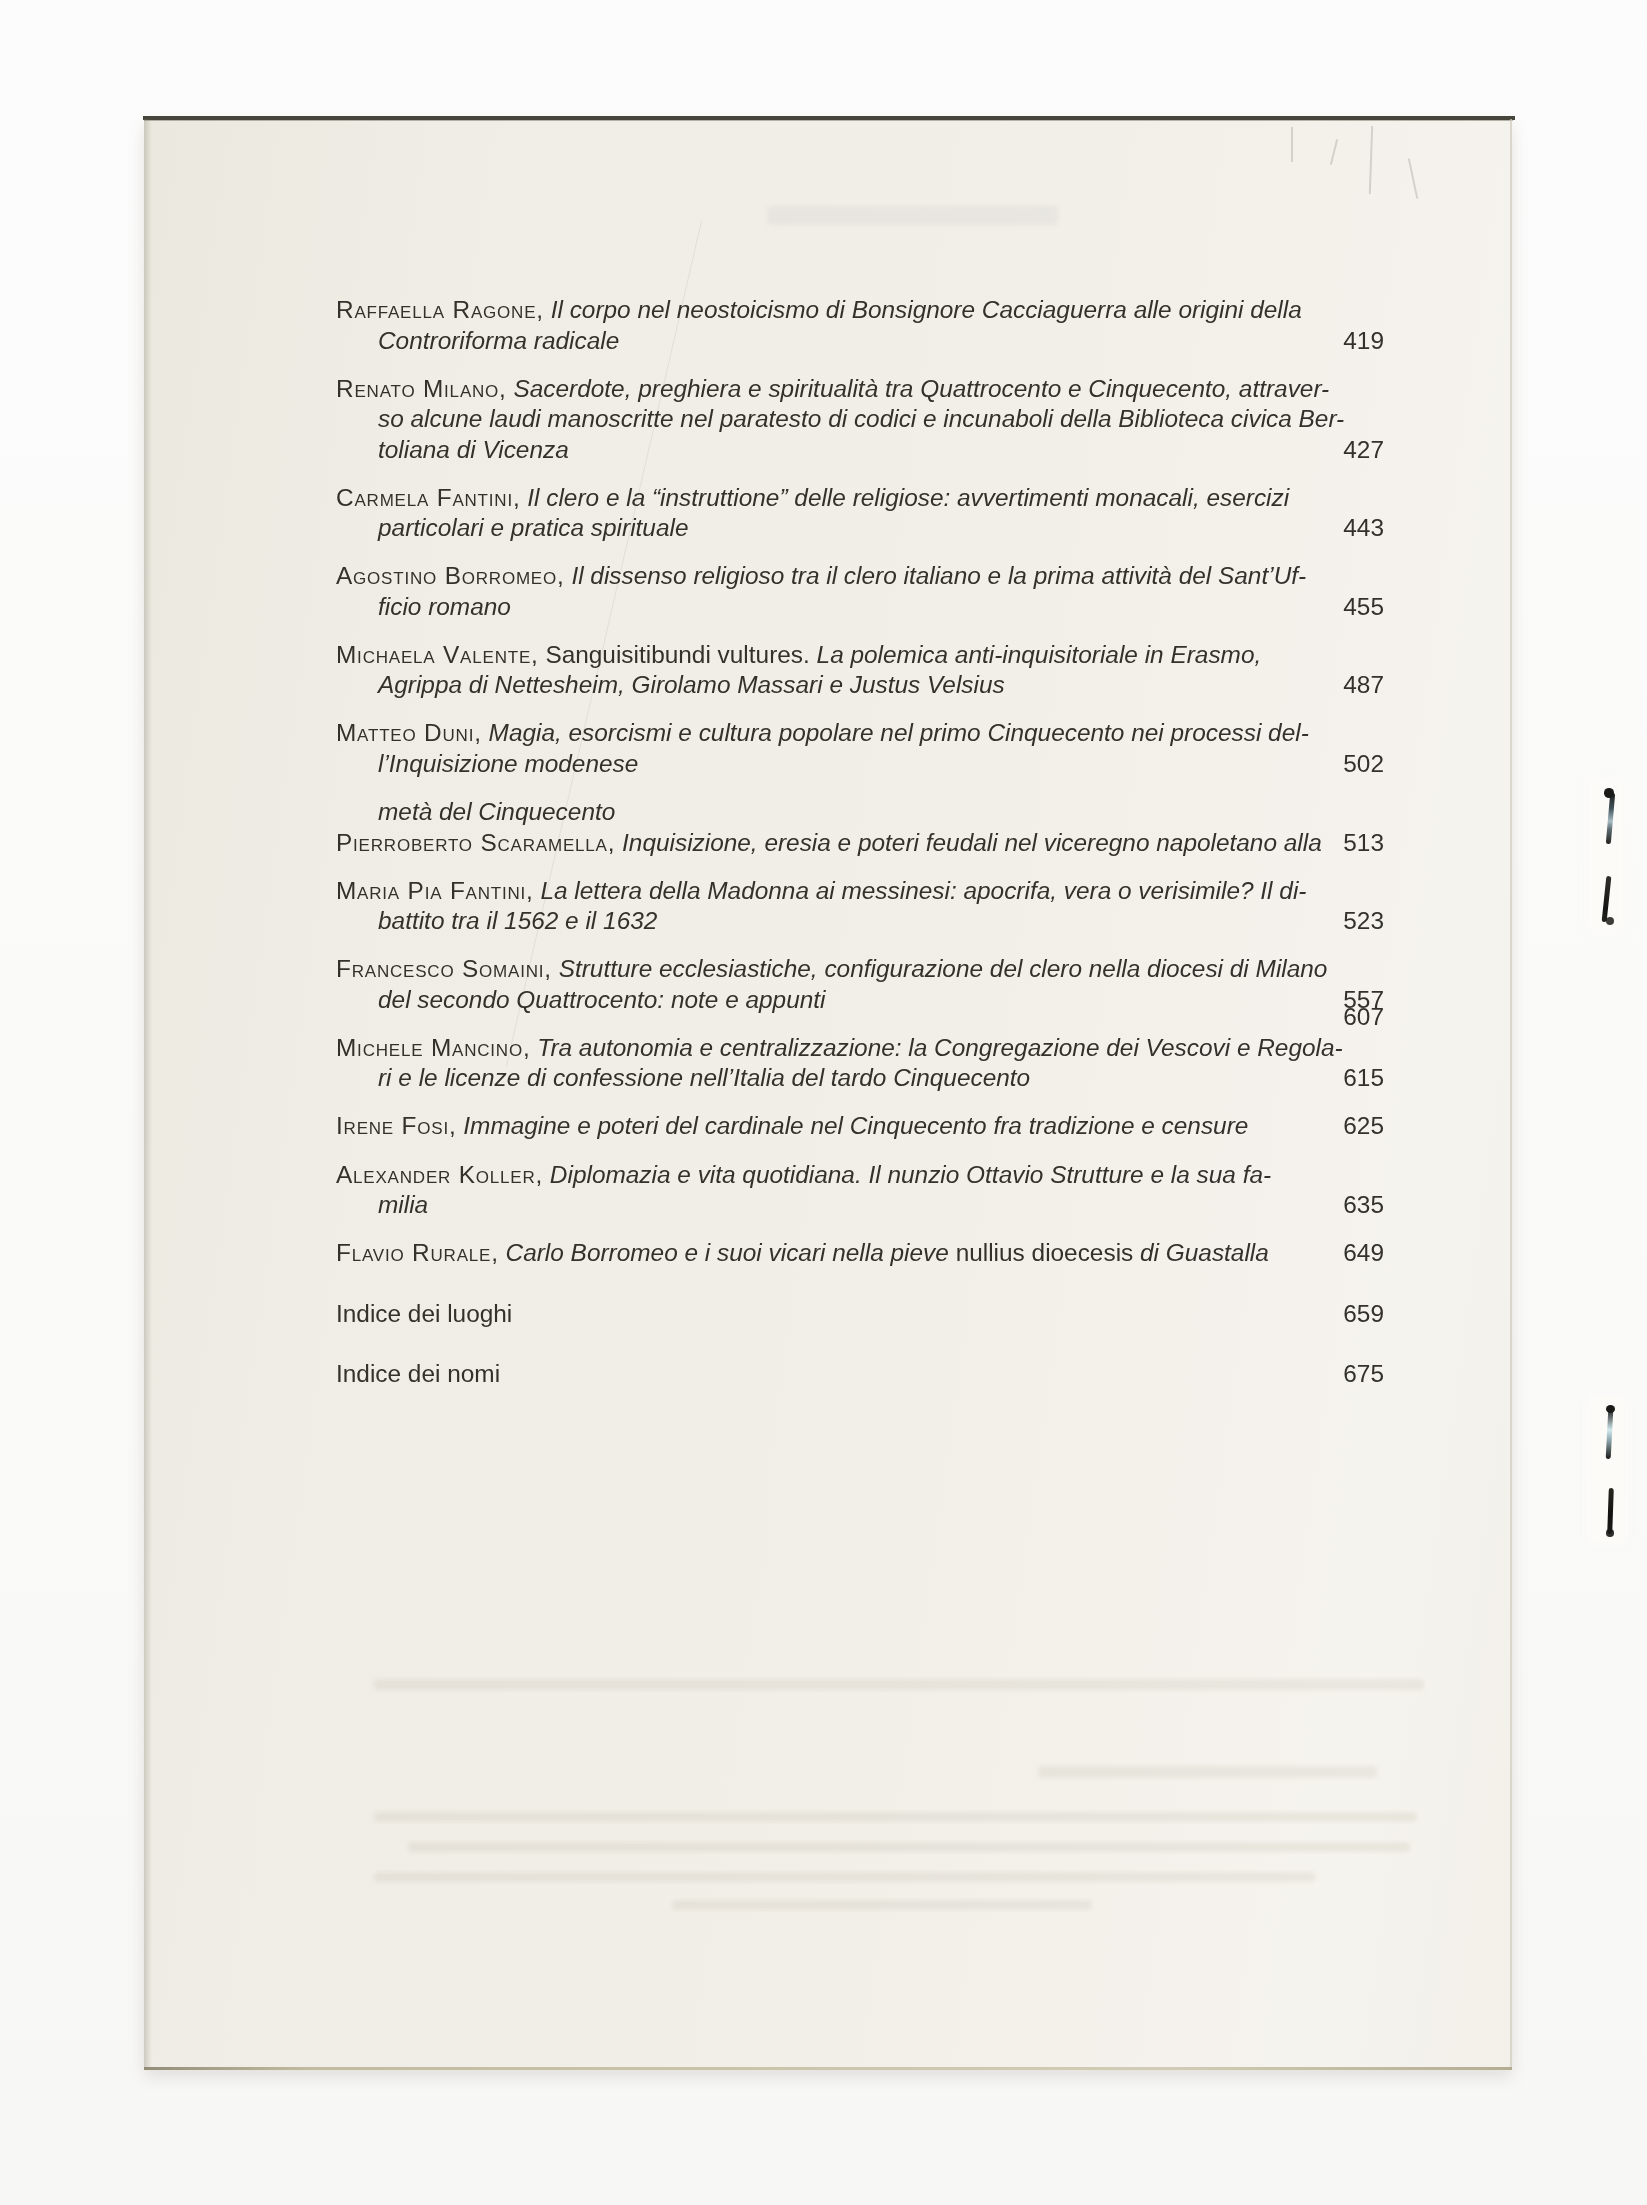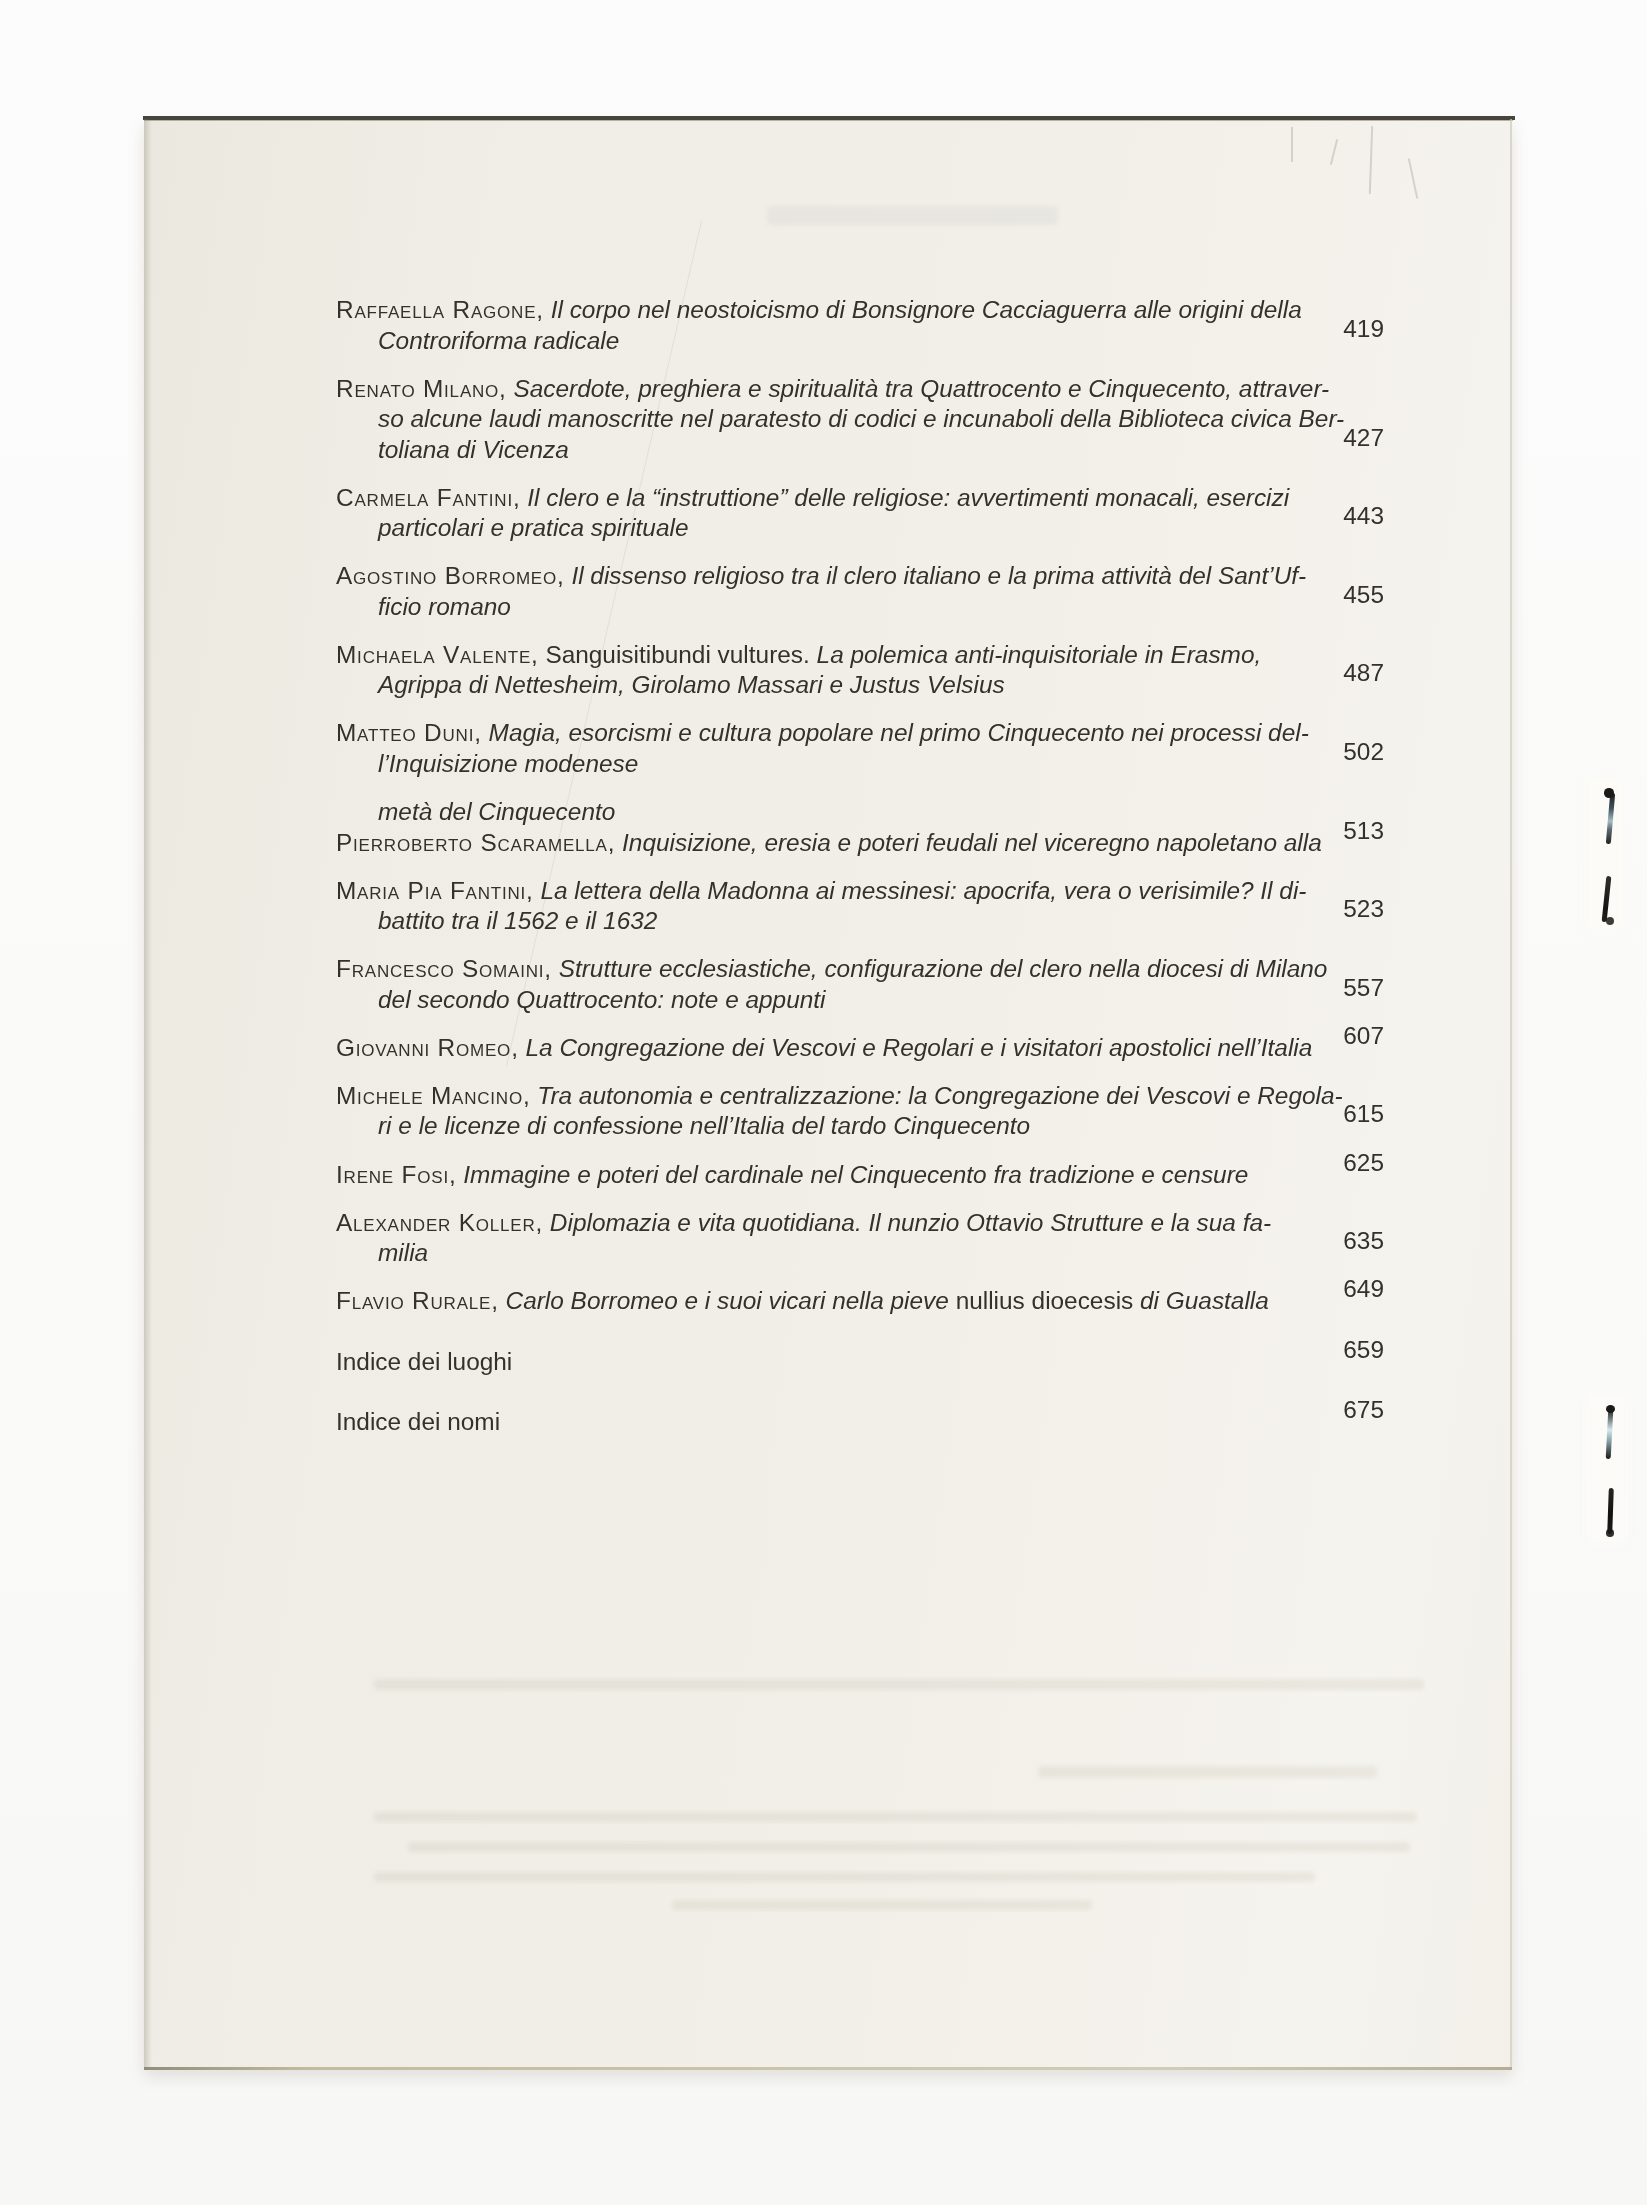--- a/index.html
+++ b/index.html
@@ -29,21 +29,21 @@
     position:absolute;left:192px;top:176px;width:1048px;
     font-size:24.4px;line-height:30.5px;color:#33312c;
   }
   .entry{position:relative;margin-bottom:17.6px;}
   .entry.index{margin-top:30px;}
   .entry .line{white-space:nowrap;}
   .entry .line.cont{padding-left:42px;}
   .sc{font-variant:small-caps;letter-spacing:0.8px;}
   .it{font-style:italic;}
   .rm{font-style:normal;}
-  .pageno{position:absolute;right:0;bottom:12px;line-height:30.5px;font-style:normal;}
+  .pageno{position:absolute;right:0;bottom:0;line-height:30.5px;font-style:normal;}
   
   .halo{position:absolute;background:rgba(252,251,247,0.95);filter:blur(4.1px);border-radius:8.1px;}
   .staple{position:absolute;width:4.7px;border-radius:2.7px;}
   .staple.a-top{left:1464px;top:674px;height:51px;transform:rotate(5deg);
     background:linear-gradient(180deg,#1d1d1b 0%,#41525a 30%,#a6bcc3 55%,#5c6a70 72%,#23231f 100%);}
   .staple.a-bot{left:1460px;top:757px;height:46px;transform:rotate(6deg);
     background:linear-gradient(180deg,#30302b 0%,#151513 70%,#23231f 100%);}
   .staple.b-top{left:1463px;top:1290px;height:50px;transform:rotate(3deg);
     background:linear-gradient(180deg,#1d1d1b 0%,#d3e9ef 42%,#8fa7ae 62%,#1a1a18 100%);}
   .staple.b-bot{left:1464px;top:1369px;height:46px;transform:rotate(2deg);
@@ -152,21 +152,20 @@
   <div class="entry">
     <div class="lines">
             <div class="line"><span class="sc">Francesco Somaini,</span><span class="it"> Strutture ecclesiastiche, configurazione del clero nella diocesi di Milano</span></div>
             <div class="line cont"><span class="it">del secondo Quattrocento: note e appunti</span></div>
           </div>
     <span class="pageno">557</span>
   </div>
 
   <div class="entry">
     <div class="lines">
-            <div class="line"><span class="sc">Giovanni Romeo,</span><span class="it"> La Congregazione dei Vescovi e Regolari e i visitatori apostolici nell’Italia</span></div>
           </div>
     <span class="pageno">607</span>
   </div>
 
   <div class="entry">
     <div class="lines">
             <div class="line"><span class="sc">Michele Mancino,</span><span class="it"> Tra autonomia e centralizzazione: la Congregazione dei Vescovi e Regola-</span></div>
             <div class="line cont"><span class="it">ri e le licenze di confessione nell’Italia del tardo Cinquecento</span></div>
           </div>
     <span class="pageno">615</span>

